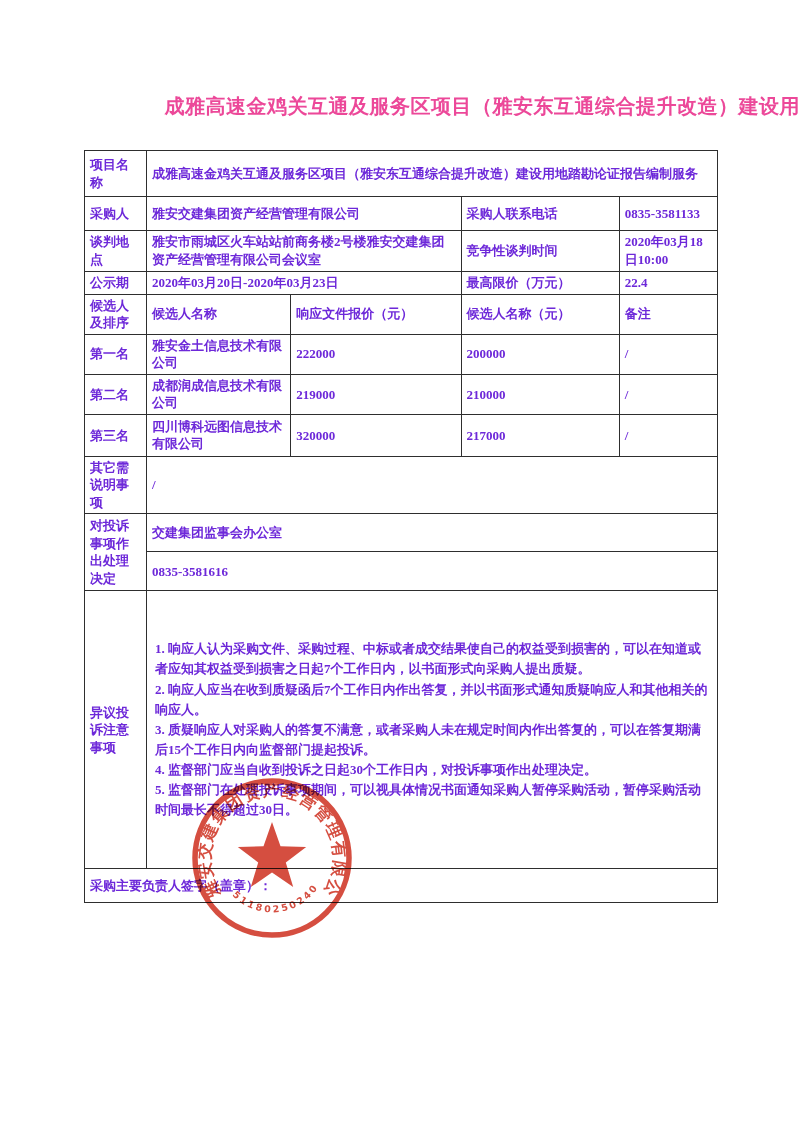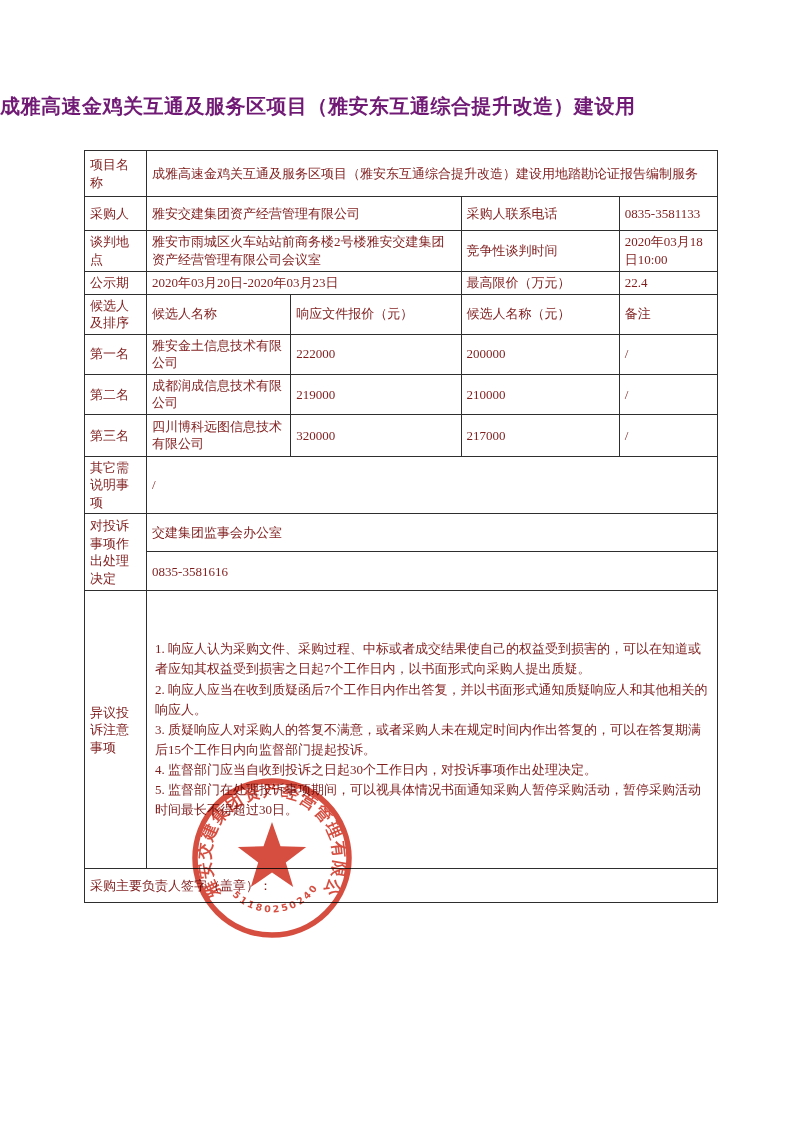--- a/index.html
+++ b/index.html
@@ -3,27 +3,27 @@
 <meta charset="utf-8">
 <style>
   html,body { margin:0; padding:0; }
   body {
     width:800px; height:1130px; background:#ffffff; position:relative;
     font-family:"Liberation Serif","DejaVu Serif",serif;
     color:#1c1c1c; overflow:hidden;
   }
   .doc-title {
     position:absolute; top:92px; left:0; width:800px;
-    text-align:left; font-weight:bold; font-size:20px; line-height:1.45;
-    letter-spacing:0.5px; color:#701a75;
+    text-align:right; font-weight:bold; font-size:20px; line-height:1.45;
+    letter-spacing:0.5px; color:#ec4899;
   }
   table.main-table {
     position:absolute; left:84px; top:150px; width:634px;
     border-collapse:collapse; table-layout:fixed;
-    font-size:13px; color:#7f1d1d;
+    font-size:13px; color:#6d28d9;font-weight:bold;
   }
   table.main-table td {
     border:1px solid #2e2e2e; padding:2px 5px; line-height:1.35;
     vertical-align:middle; word-break:break-all; overflow:hidden;
   }
   td.c { text-align:left; }
   td.l { text-align:left; }
   .obj-cell { padding:6px 8px !important; }
   .obj-item { margin:0; line-height:1.55; }
   .seal {

